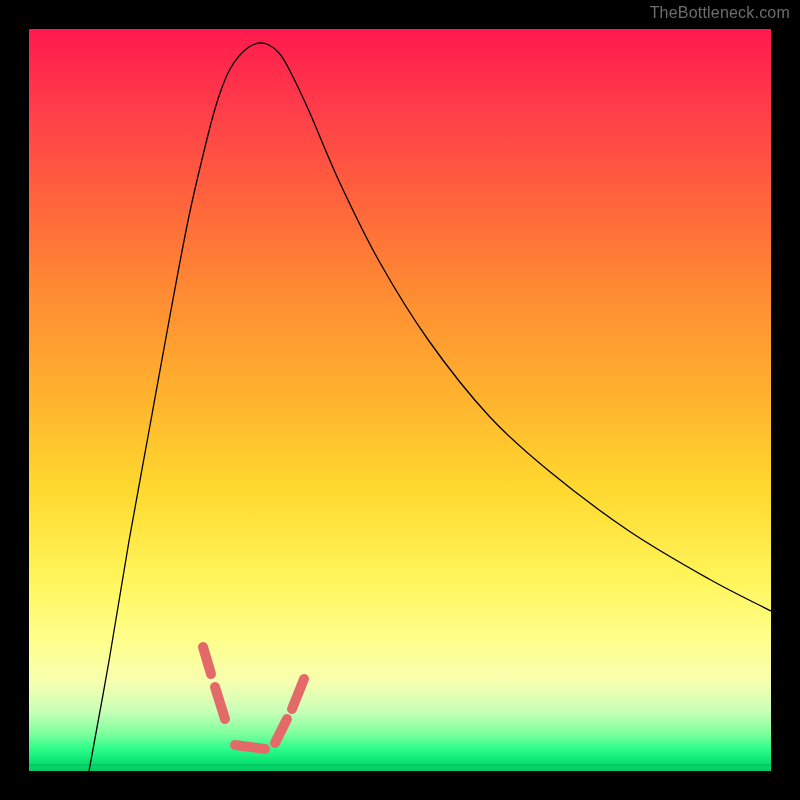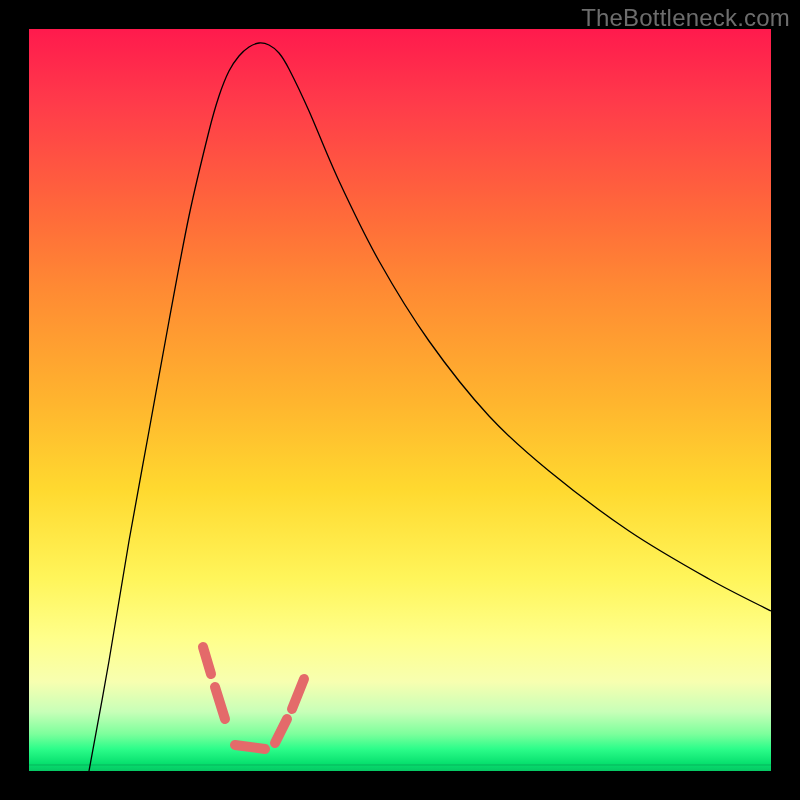--- a/index.html
+++ b/index.html
@@ -32,21 +32,21 @@
       #2dfd8a 97%,
       #07e06e 99%,
       #06c864 100%
     );
   }
   .watermark {
     position: absolute;
     top: 4px;
     right: 10px;
     color: #6d6d6d;
-    font-size: 24px;
+    font-size: 16px;
     font-weight: 400;
     letter-spacing: 0.2px;
   }
   svg.curve {
     position: absolute;
     left: 0;
     top: 0;
     width: 742px;
     height: 742px;
   }

